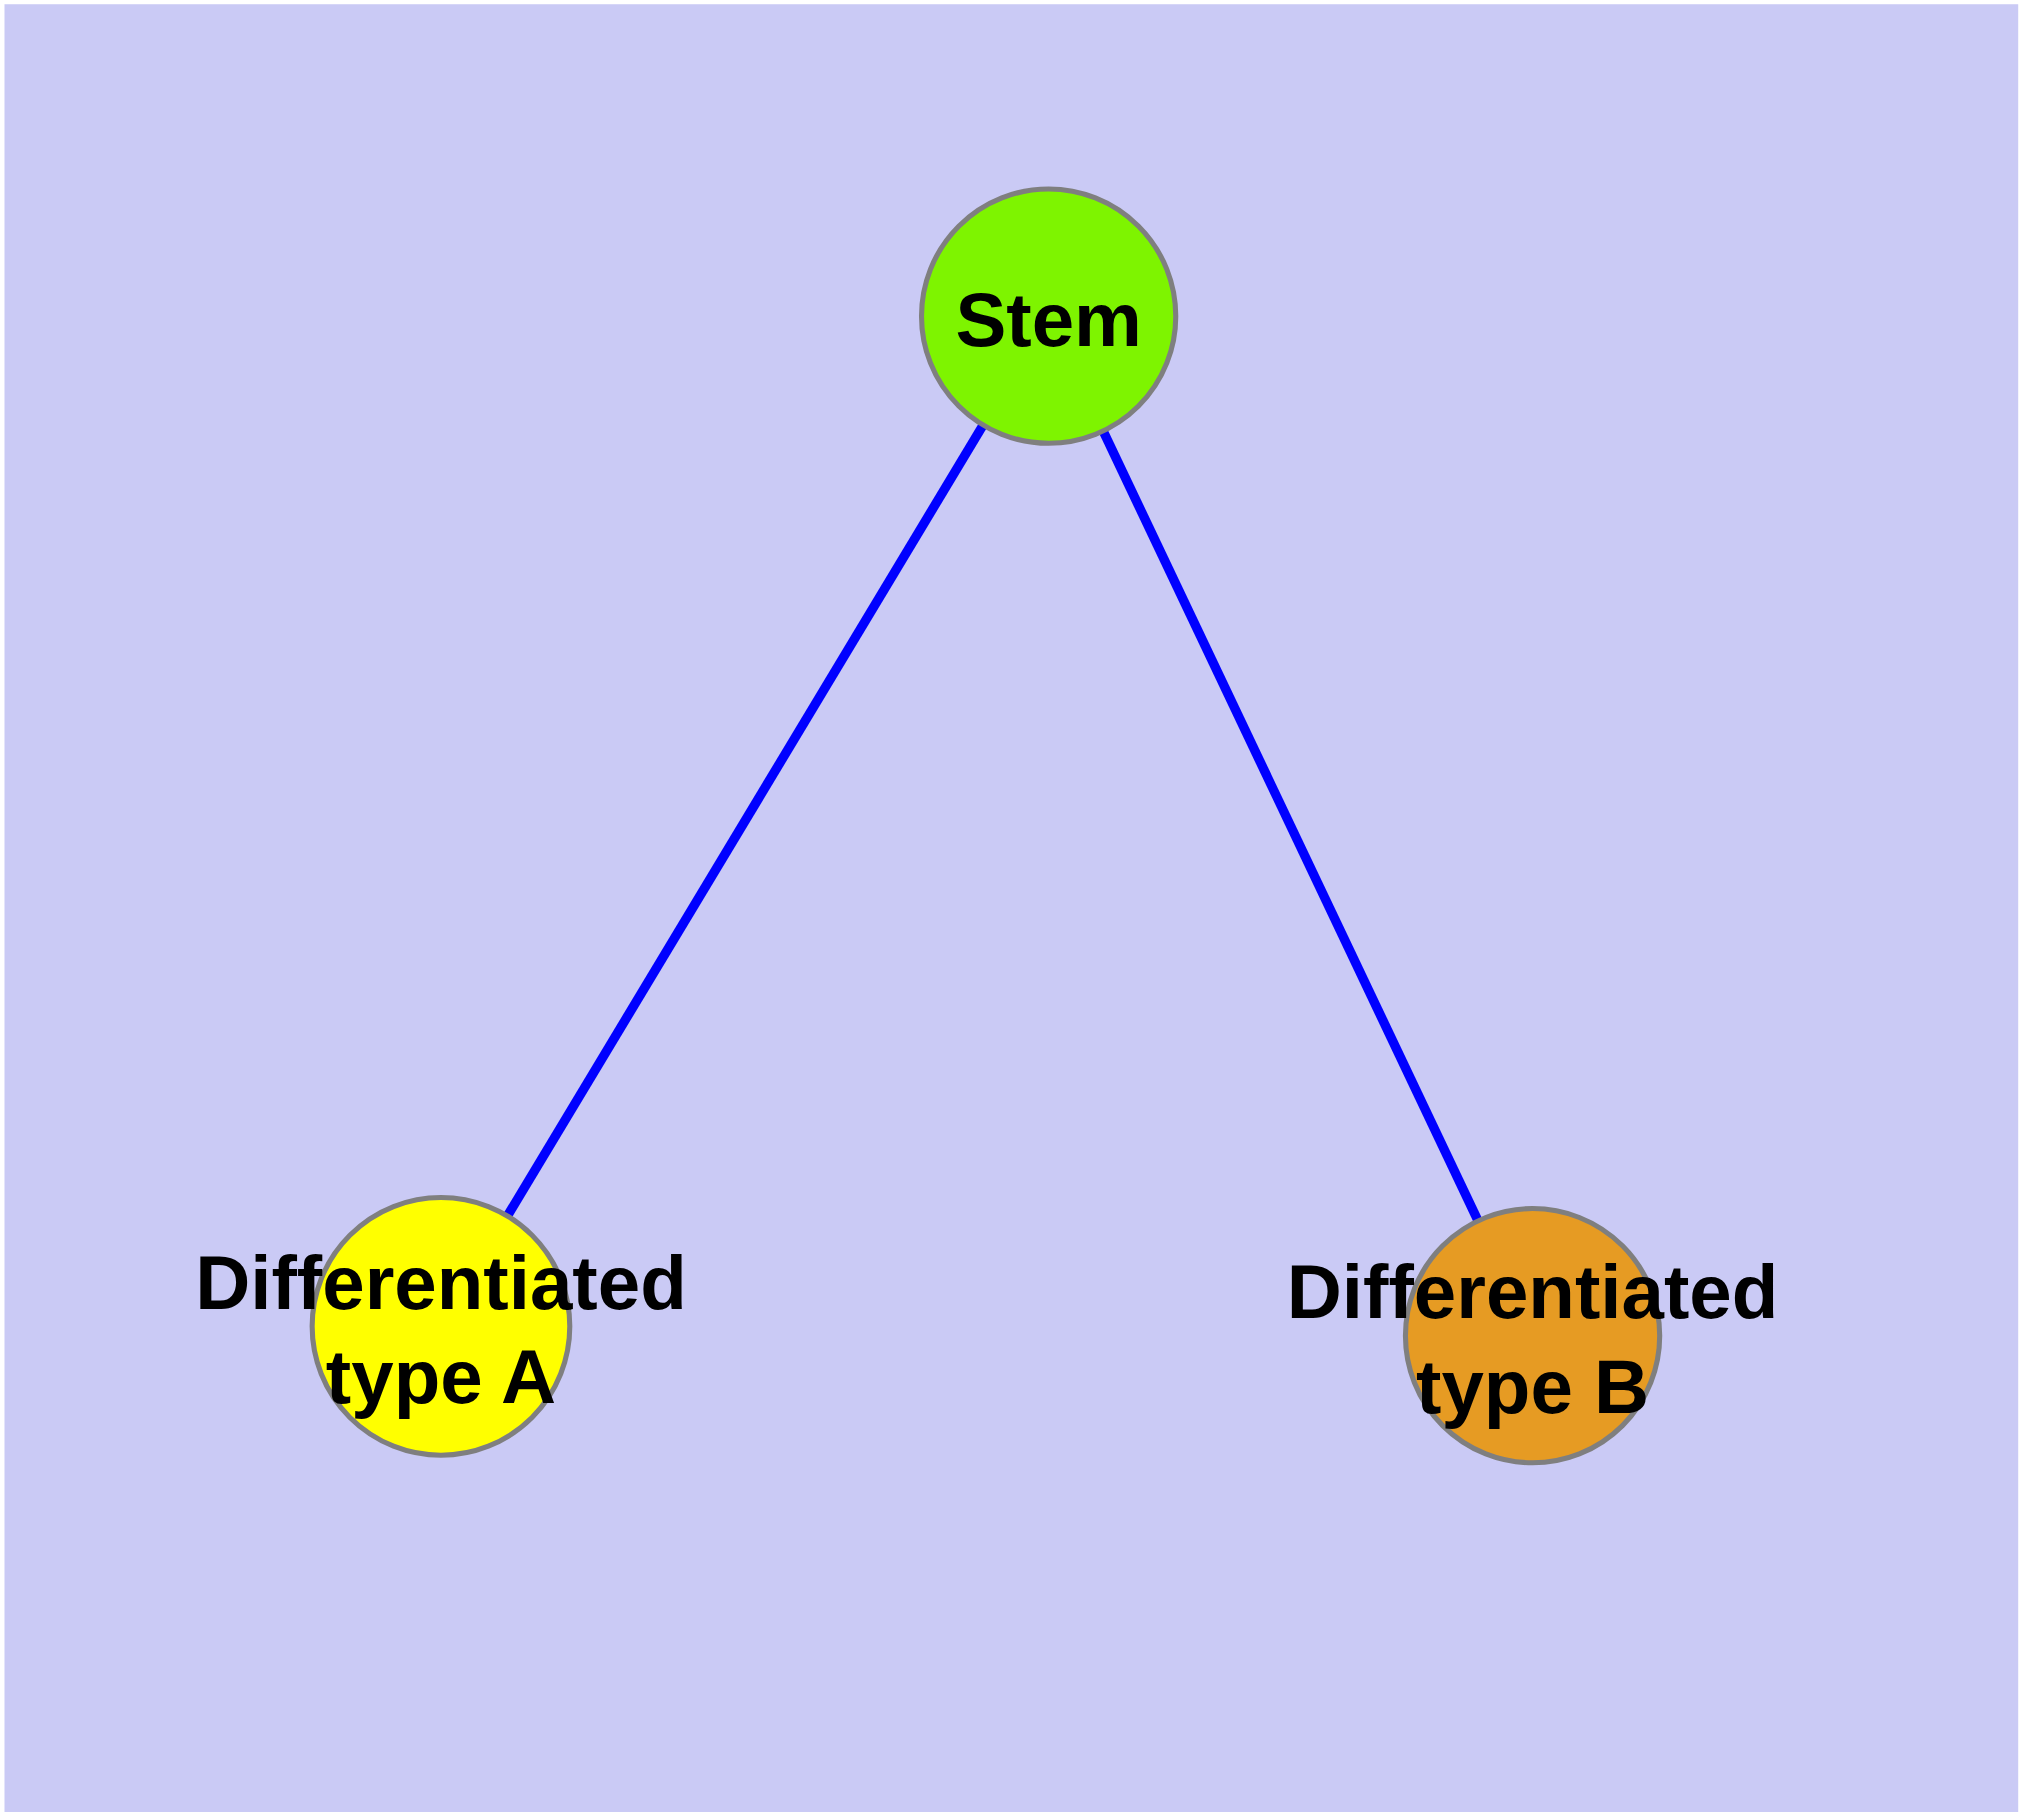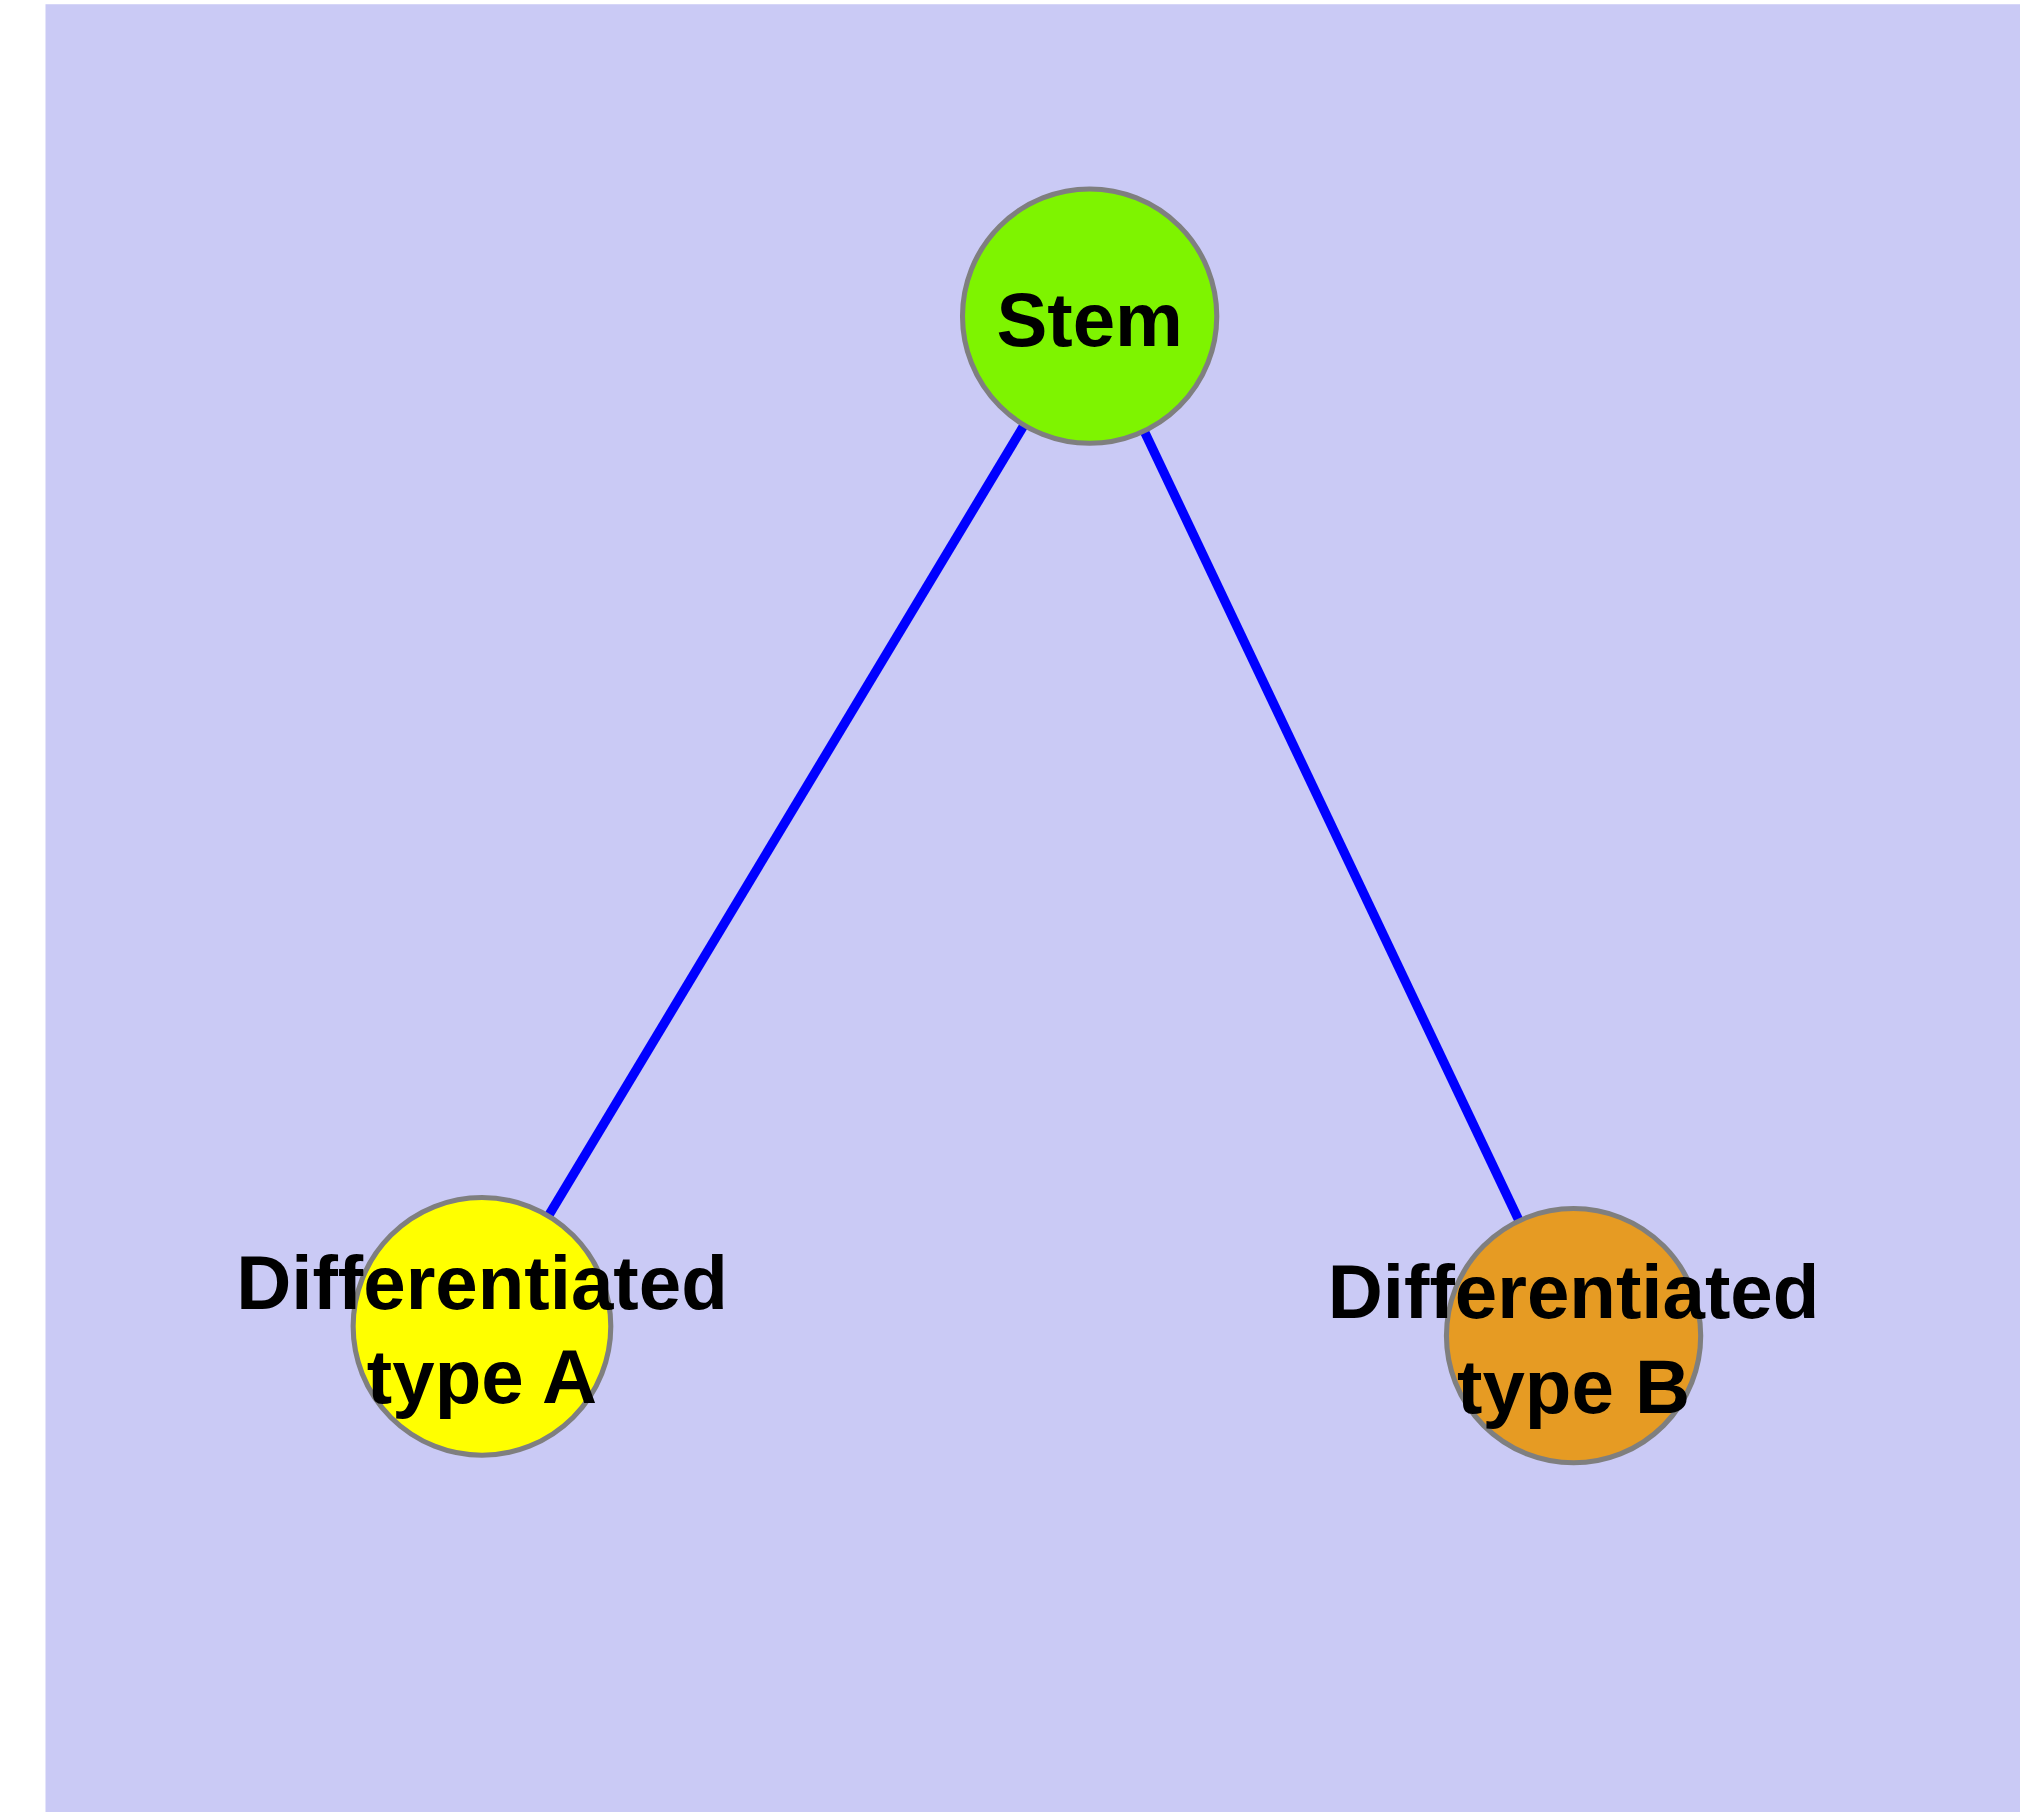--- a/index.html
+++ b/index.html
@@ -12,21 +12,20 @@
     height: 1812px;
     overflow: hidden;
     font-family: "Liberation Sans", "DejaVu Sans", sans-serif;
   }
   #figure {
     position: absolute;
     left: 0;
     top: 0;
     width: 1638px;
     height: 1812px;
-    padding-left: 41px;
   }
   #graph-svg text {
     font-family: "Liberation Sans", "DejaVu Sans", sans-serif;
     font-weight: bold;
   }
 </style>
 </head>
 <body>
 
 <div id="figure">

